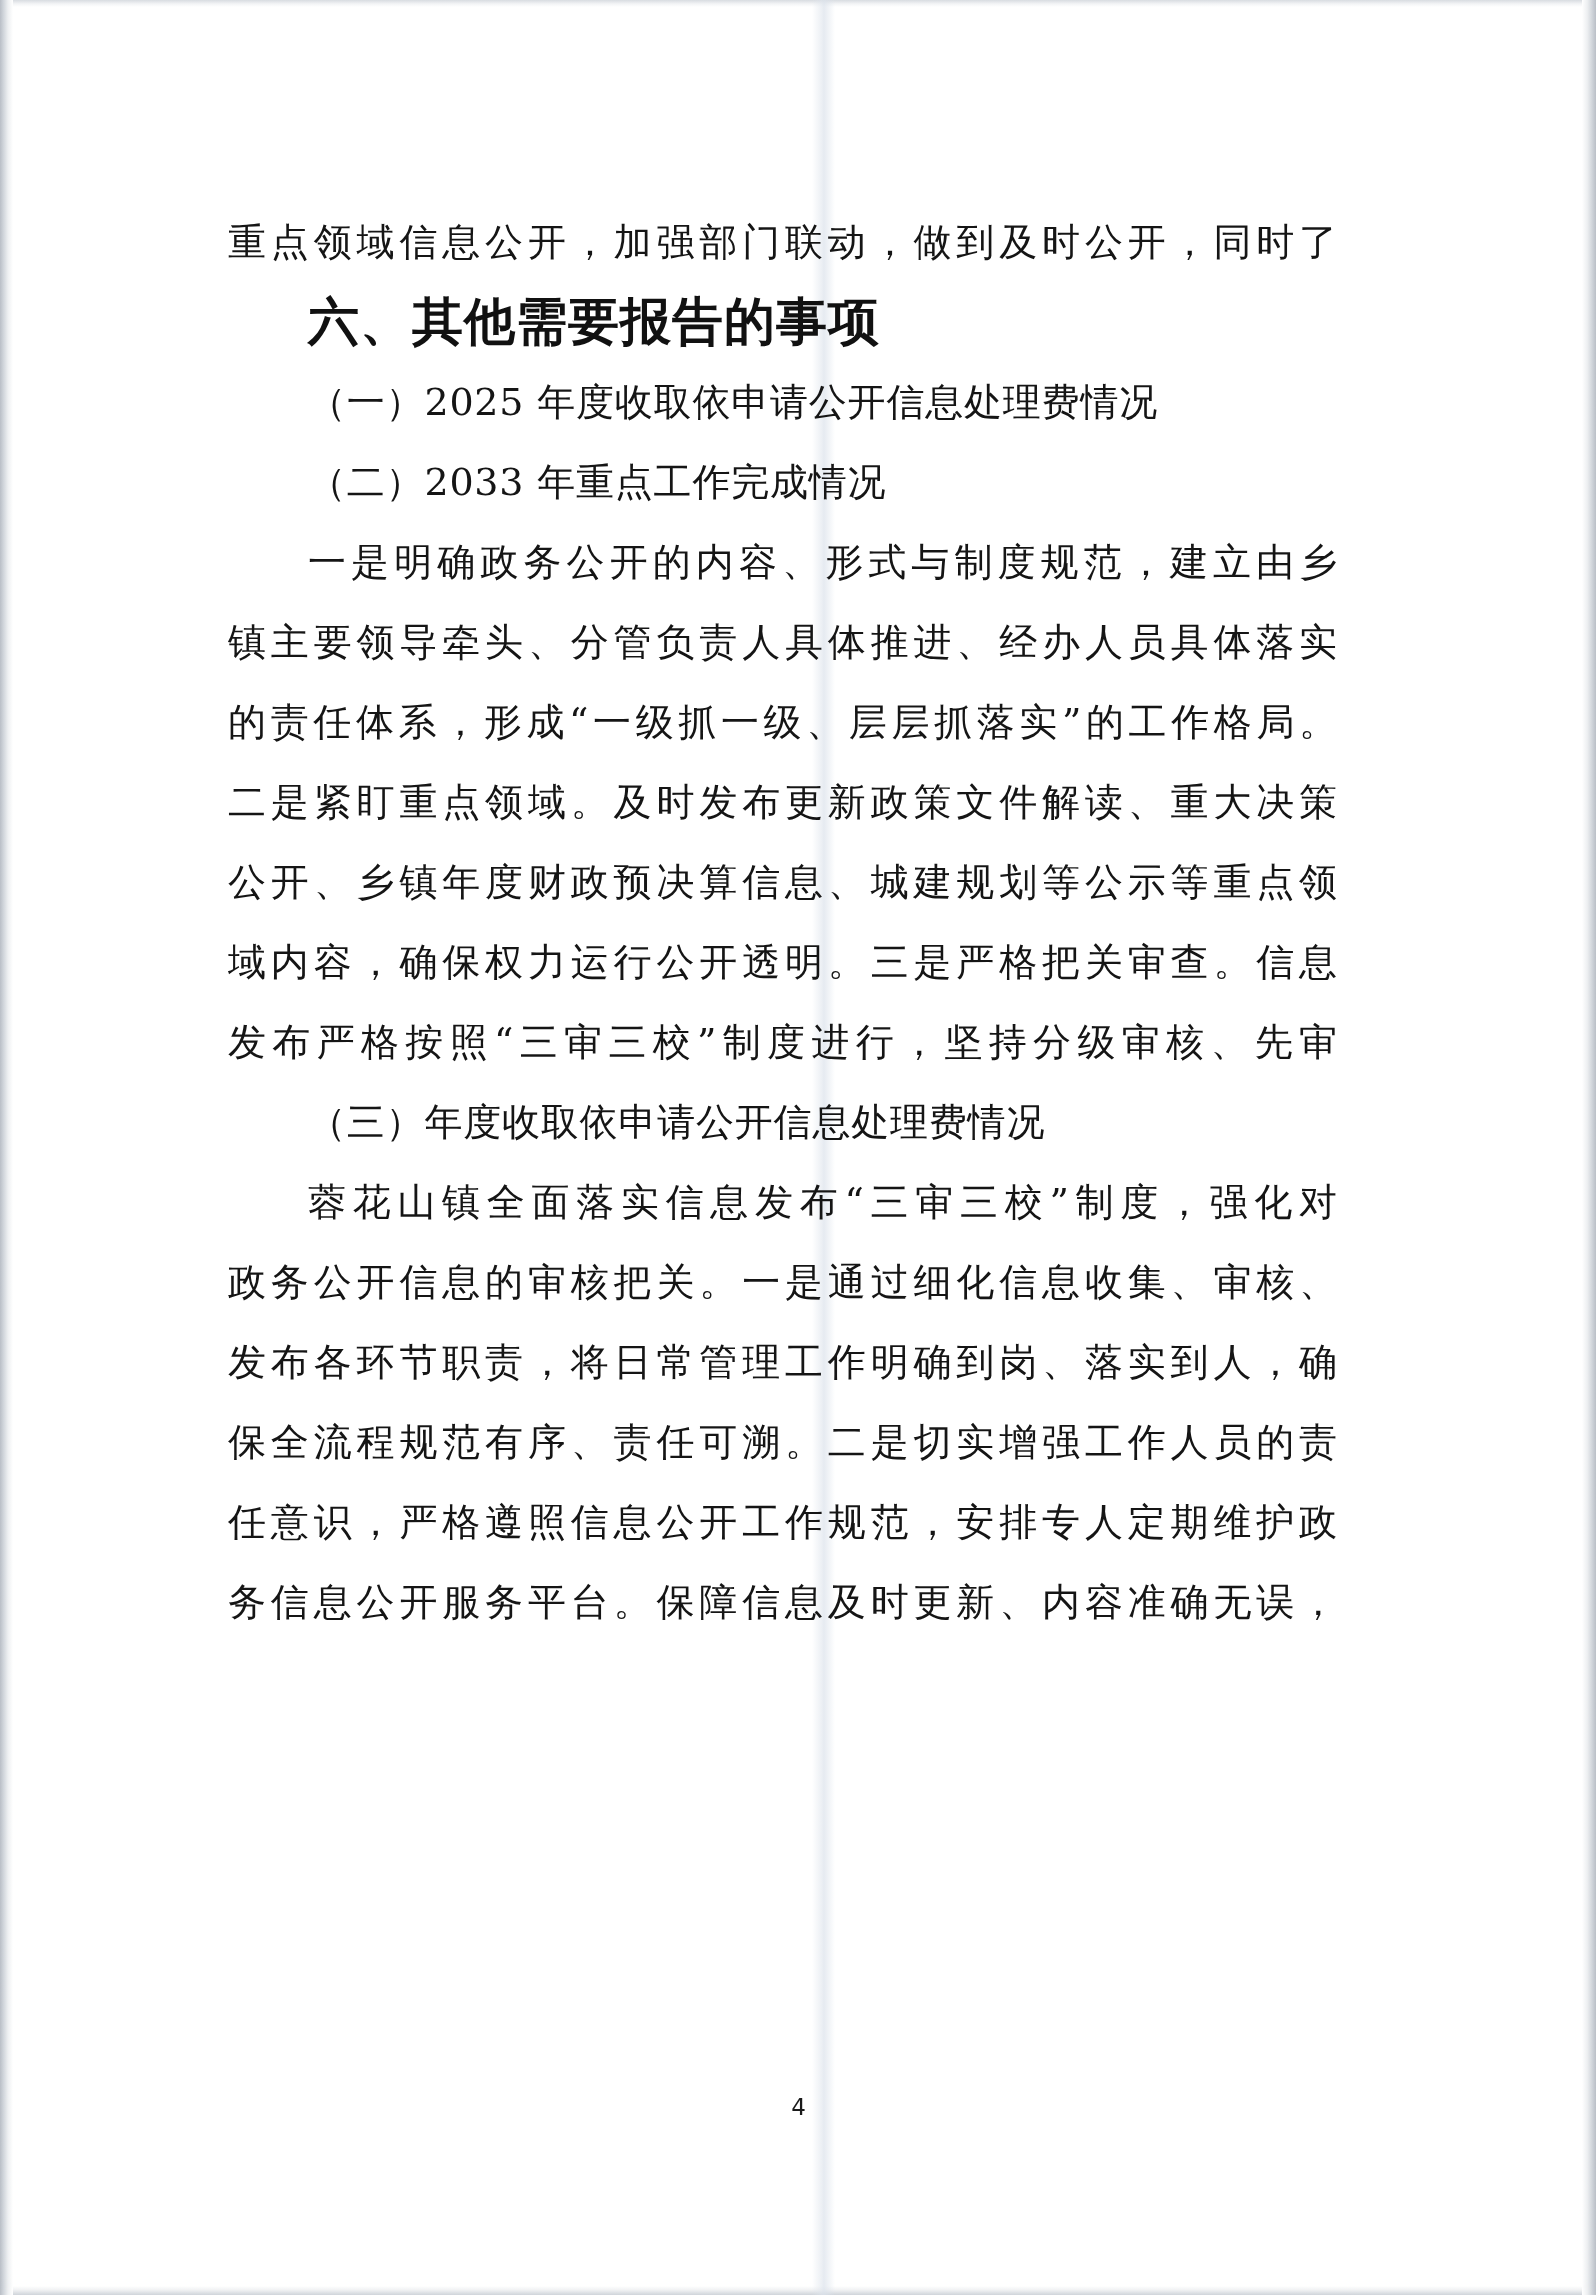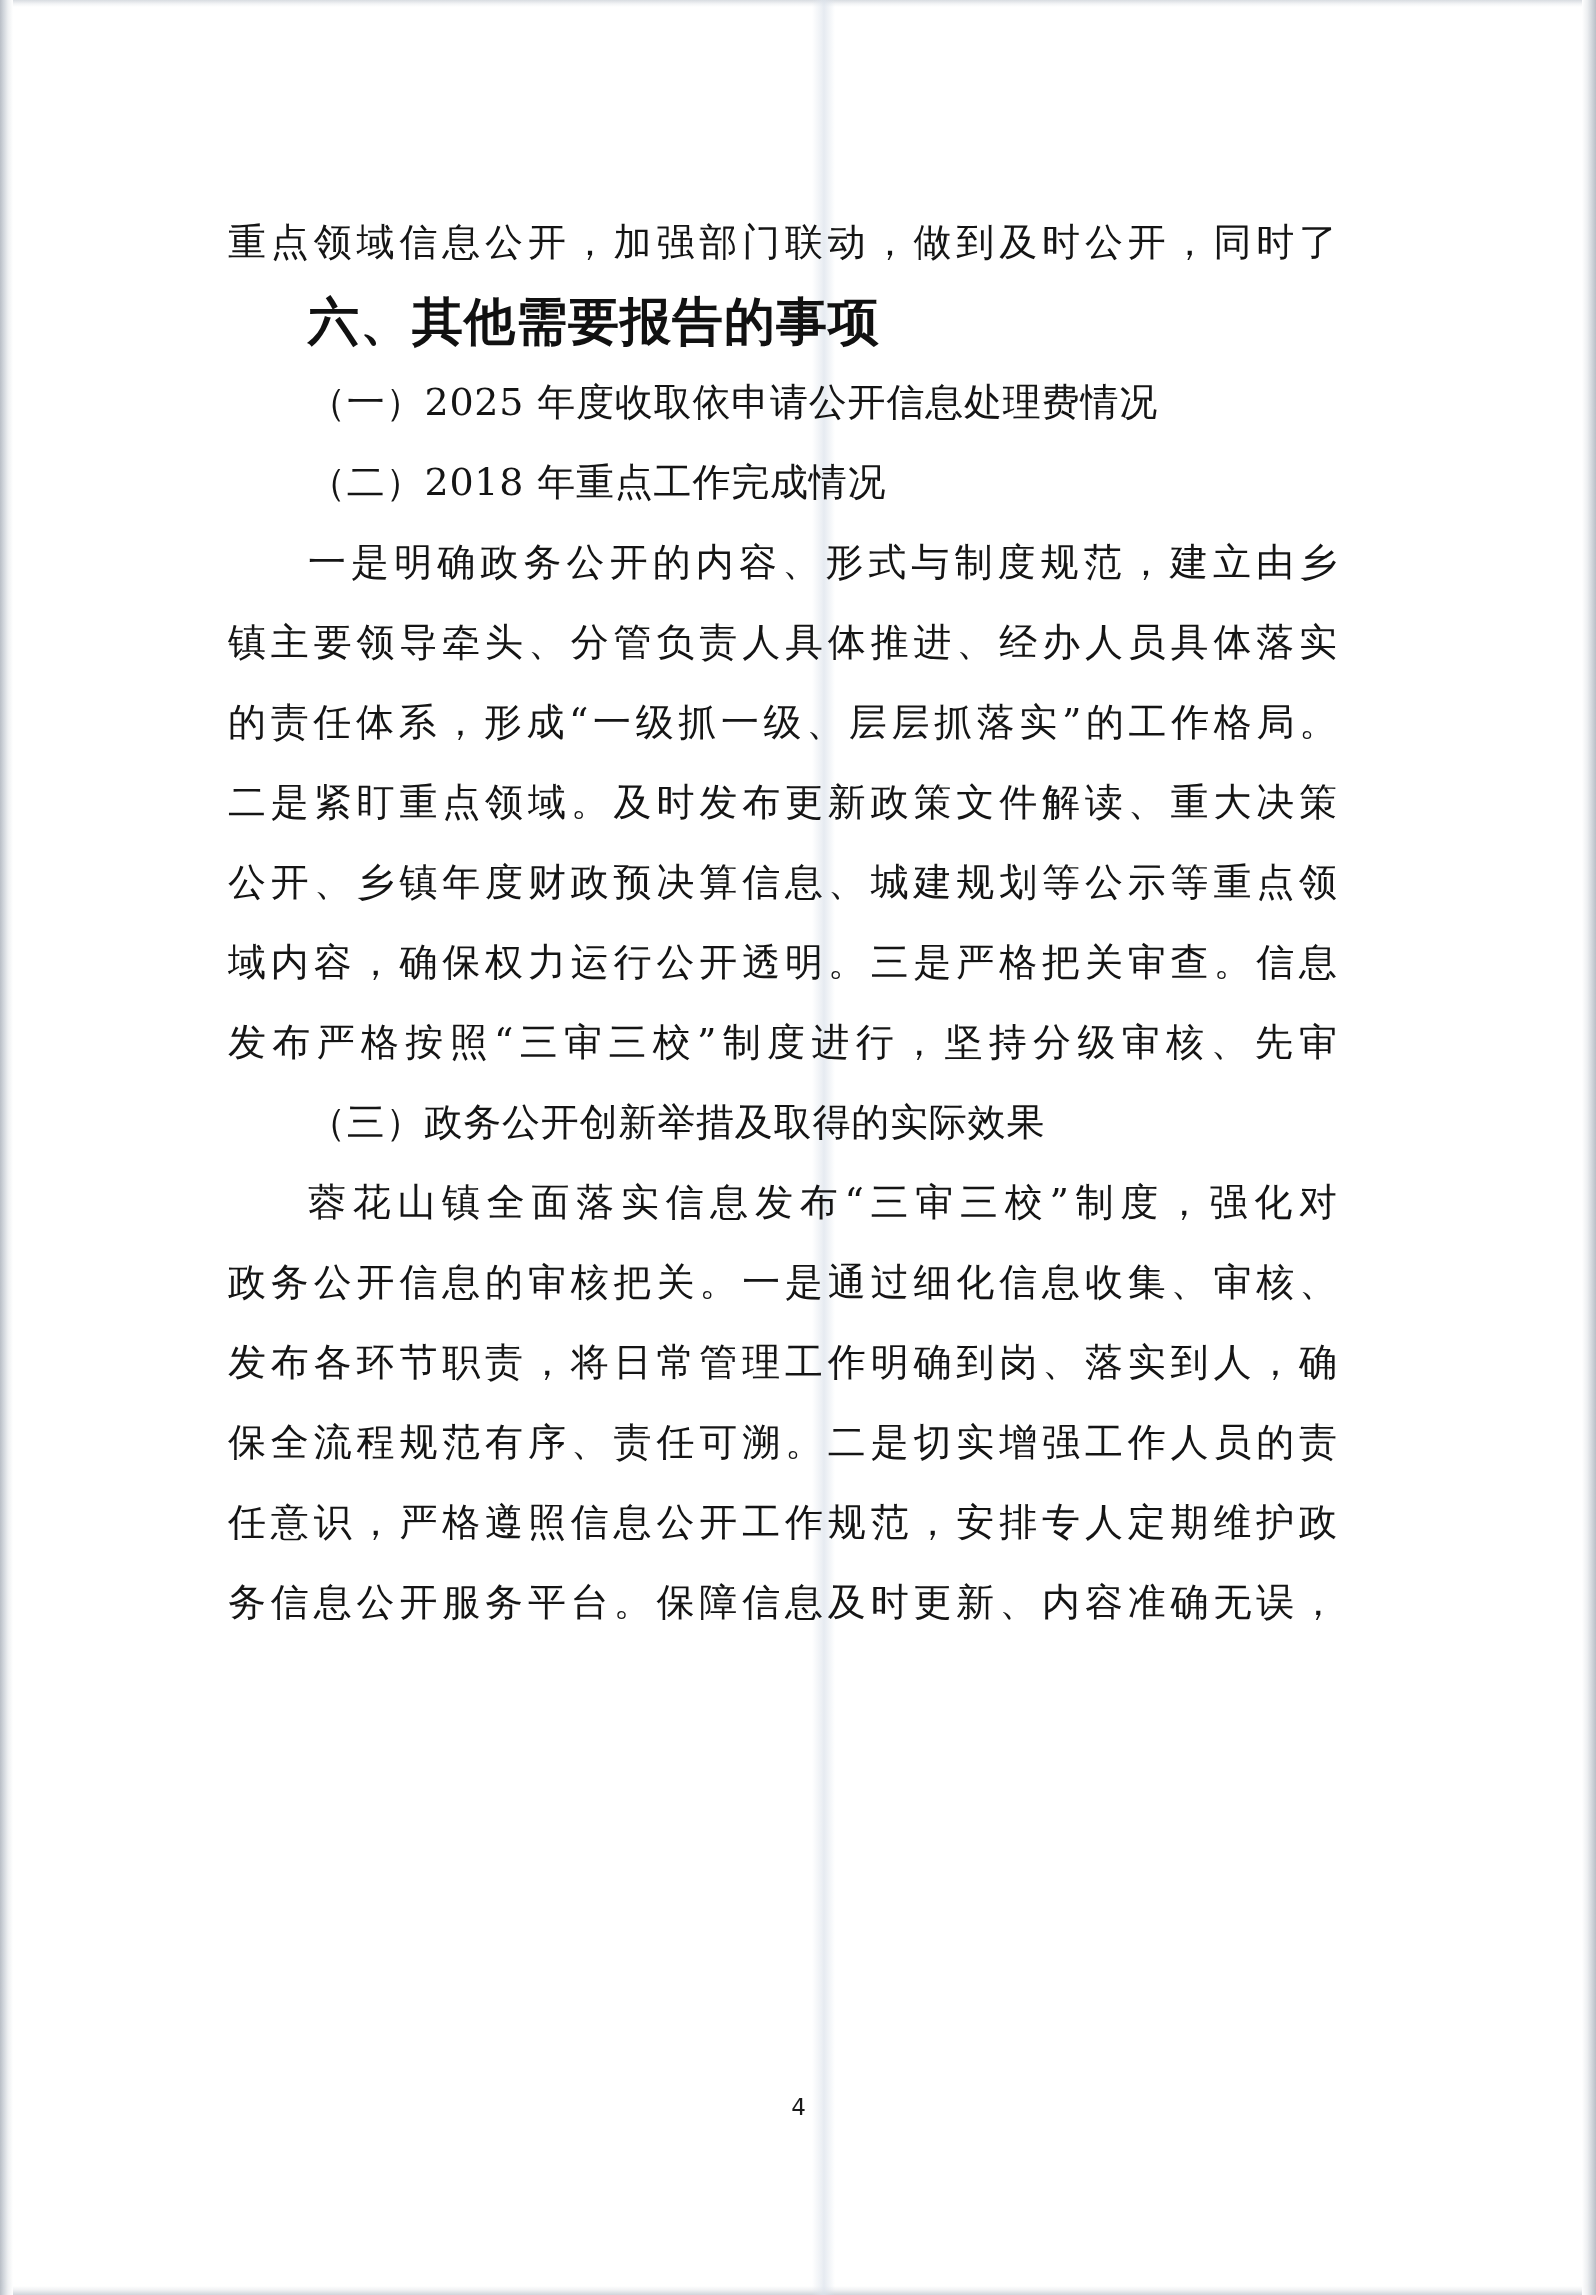--- a/index.html
+++ b/index.html
@@ -128,33 +128,33 @@
 
     <div class="para">
       <div class="line justify"><span>重</span><span>点</span><span>领</span><span>域</span><span>信</span><span>息</span><span>公</span><span>开</span><span>，</span><span>加</span><span>强</span><span>部</span><span>门</span><span>联</span><span>动</span><span>，</span><span>做</span><span>到</span><span>及</span><span>时</span><span>公</span><span>开</span><span>，</span><span>同</span><span>时</span><span>了</span></div>
     </div>
 
     <div class="heading">六、其他需要报告的事项</div>
 
     <div class="line indent2">（一）2025 年度收取依申请公开信息处理费情况</div>
 
 
-    <div class="line indent2">（二）2018 年重点工作完成情况</div>
+    <div class="line indent2">（二）2033 年重点工作完成情况</div>
 
     <div class="para">
       <div class="line justify indent2"><span>一</span><span>是</span><span>明</span><span>确</span><span>政</span><span>务</span><span>公</span><span>开</span><span>的</span><span>内</span><span>容</span><span>、</span><span>形</span><span>式</span><span>与</span><span>制</span><span>度</span><span>规</span><span>范</span><span>，</span><span>建</span><span>立</span><span>由</span><span>乡</span></div>
       <div class="line justify"><span>镇</span><span>主</span><span>要</span><span>领</span><span>导</span><span>牵</span><span>头</span><span>、</span><span>分</span><span>管</span><span>负</span><span>责</span><span>人</span><span>具</span><span>体</span><span>推</span><span>进</span><span>、</span><span>经</span><span>办</span><span>人</span><span>员</span><span>具</span><span>体</span><span>落</span><span>实</span></div>
       <div class="line justify"><span>的</span><span>责</span><span>任</span><span>体</span><span>系</span><span>，</span><span>形</span><span>成</span><span>“</span><span>一</span><span>级</span><span>抓</span><span>一</span><span>级</span><span>、</span><span>层</span><span>层</span><span>抓</span><span>落</span><span>实</span><span>”</span><span>的</span><span>工</span><span>作</span><span>格</span><span>局</span><span>。</span></div>
       <div class="line justify"><span>二</span><span>是</span><span>紧</span><span>盯</span><span>重</span><span>点</span><span>领</span><span>域</span><span>。</span><span>及</span><span>时</span><span>发</span><span>布</span><span>更</span><span>新</span><span>政</span><span>策</span><span>文</span><span>件</span><span>解</span><span>读</span><span>、</span><span>重</span><span>大</span><span>决</span><span>策</span></div>
       <div class="line justify"><span>公</span><span>开</span><span>、</span><span>乡</span><span>镇</span><span>年</span><span>度</span><span>财</span><span>政</span><span>预</span><span>决</span><span>算</span><span>信</span><span>息</span><span>、</span><span>城</span><span>建</span><span>规</span><span>划</span><span>等</span><span>公</span><span>示</span><span>等</span><span>重</span><span>点</span><span>领</span></div>
       <div class="line justify"><span>域</span><span>内</span><span>容</span><span>，</span><span>确</span><span>保</span><span>权</span><span>力</span><span>运</span><span>行</span><span>公</span><span>开</span><span>透</span><span>明</span><span>。</span><span>三</span><span>是</span><span>严</span><span>格</span><span>把</span><span>关</span><span>审</span><span>查</span><span>。</span><span>信</span><span>息</span></div>
       <div class="line justify"><span>发</span><span>布</span><span>严</span><span>格</span><span>按</span><span>照</span><span>“</span><span>三</span><span>审</span><span>三</span><span>校</span><span>”</span><span>制</span><span>度</span><span>进</span><span>行</span><span>，</span><span>坚</span><span>持</span><span>分</span><span>级</span><span>审</span><span>核</span><span>、</span><span>先</span><span>审</span></div>
     </div>
 
-    <div class="line indent2">（三）政务公开创新举措及取得的实际效果</div>
+    <div class="line indent2">（三）年度收取依申请公开信息处理费情况</div>
 
     <div class="para">
       <div class="line justify indent2"><span>蓉</span><span>花</span><span>山</span><span>镇</span><span>全</span><span>面</span><span>落</span><span>实</span><span>信</span><span>息</span><span>发</span><span>布</span><span>“</span><span>三</span><span>审</span><span>三</span><span>校</span><span>”</span><span>制</span><span>度</span><span>，</span><span>强</span><span>化</span><span>对</span></div>
       <div class="line justify"><span>政</span><span>务</span><span>公</span><span>开</span><span>信</span><span>息</span><span>的</span><span>审</span><span>核</span><span>把</span><span>关</span><span>。</span><span>一</span><span>是</span><span>通</span><span>过</span><span>细</span><span>化</span><span>信</span><span>息</span><span>收</span><span>集</span><span>、</span><span>审</span><span>核</span><span>、</span></div>
       <div class="line justify"><span>发</span><span>布</span><span>各</span><span>环</span><span>节</span><span>职</span><span>责</span><span>，</span><span>将</span><span>日</span><span>常</span><span>管</span><span>理</span><span>工</span><span>作</span><span>明</span><span>确</span><span>到</span><span>岗</span><span>、</span><span>落</span><span>实</span><span>到</span><span>人</span><span>，</span><span>确</span></div>
       <div class="line justify"><span>保</span><span>全</span><span>流</span><span>程</span><span>规</span><span>范</span><span>有</span><span>序</span><span>、</span><span>责</span><span>任</span><span>可</span><span>溯</span><span>。</span><span>二</span><span>是</span><span>切</span><span>实</span><span>增</span><span>强</span><span>工</span><span>作</span><span>人</span><span>员</span><span>的</span><span>责</span></div>
       <div class="line justify"><span>任</span><span>意</span><span>识</span><span>，</span><span>严</span><span>格</span><span>遵</span><span>照</span><span>信</span><span>息</span><span>公</span><span>开</span><span>工</span><span>作</span><span>规</span><span>范</span><span>，</span><span>安</span><span>排</span><span>专</span><span>人</span><span>定</span><span>期</span><span>维</span><span>护</span><span>政</span></div>
       <div class="line justify"><span>务</span><span>信</span><span>息</span><span>公</span><span>开</span><span>服</span><span>务</span><span>平</span><span>台</span><span>。</span><span>保</span><span>障</span><span>信</span><span>息</span><span>及</span><span>时</span><span>更</span><span>新</span><span>、</span><span>内</span><span>容</span><span>准</span><span>确</span><span>无</span><span>误</span><span>，</span></div>
     </div>
 

